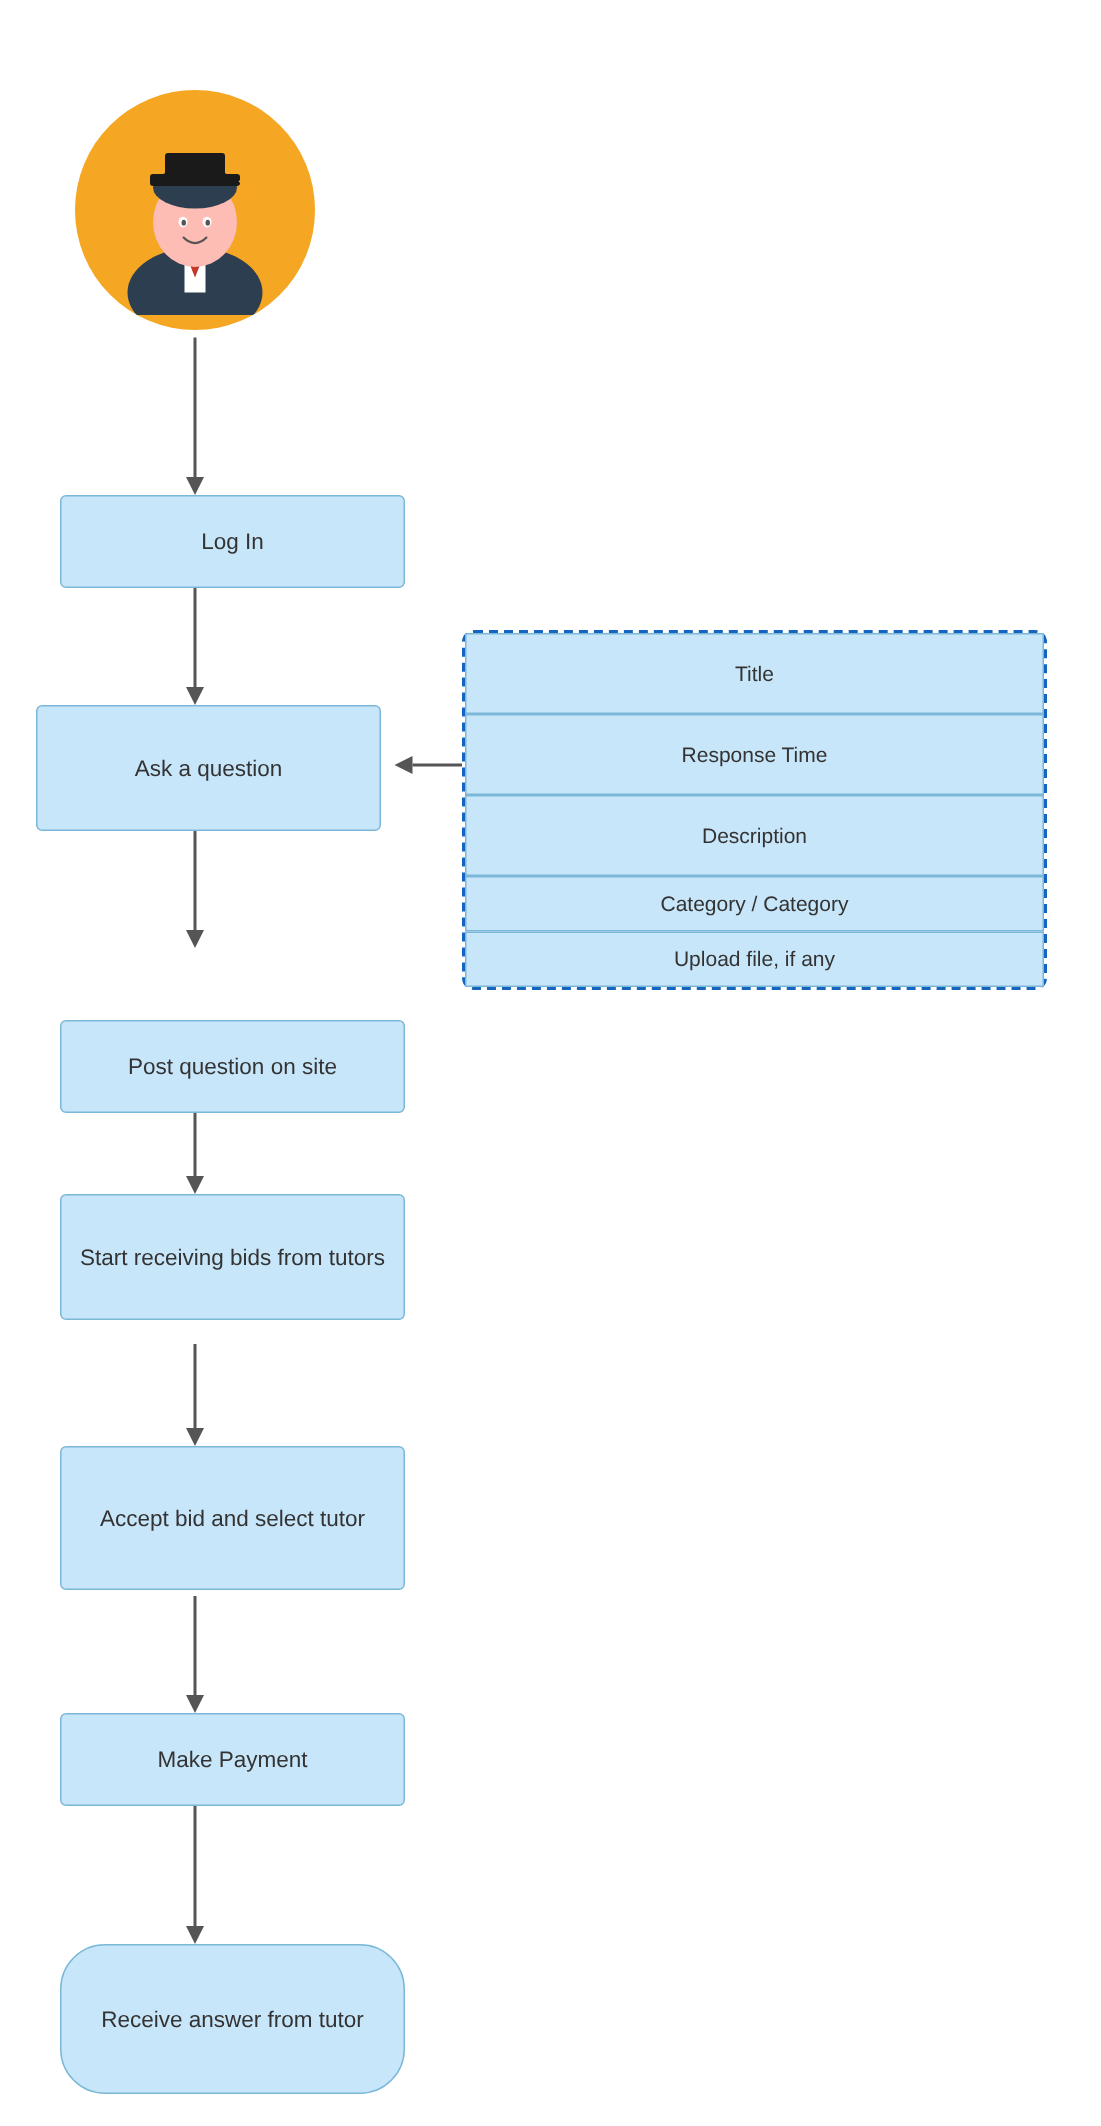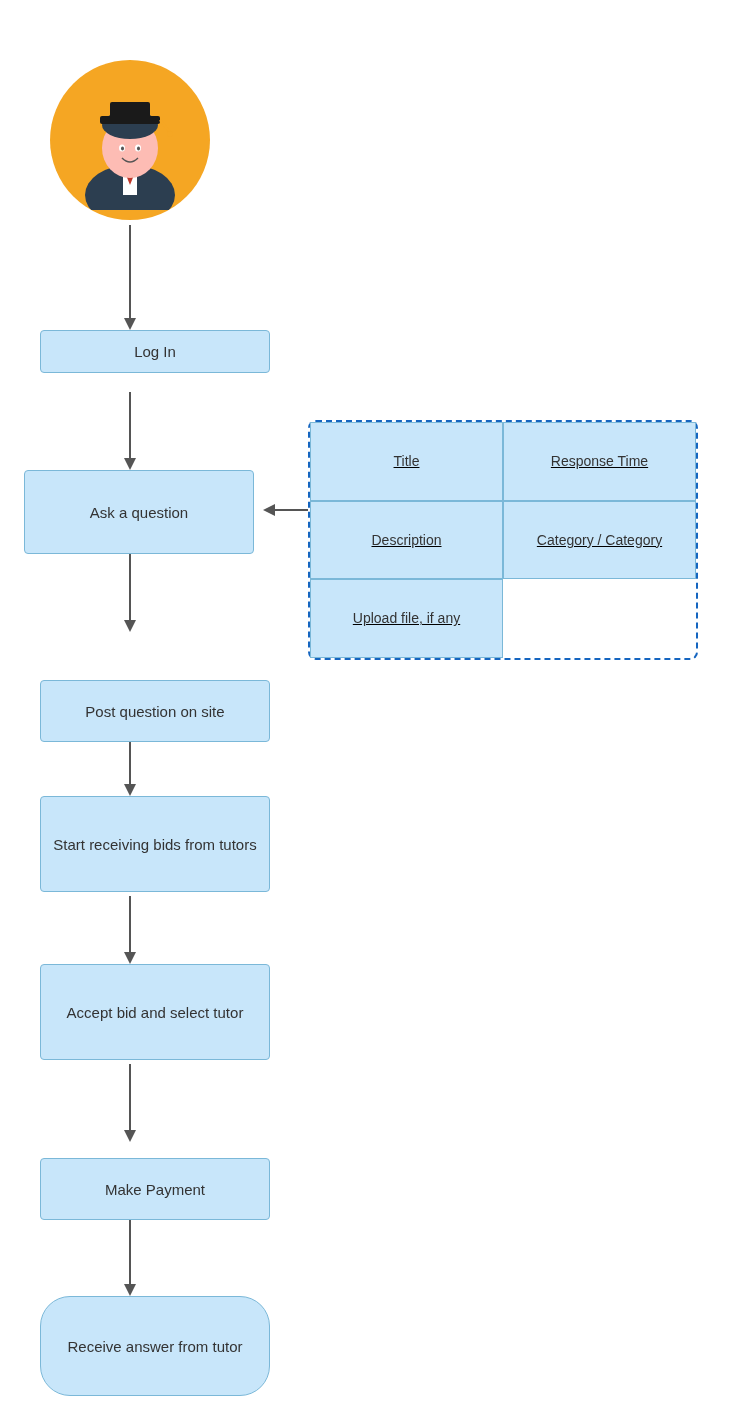--- a/index.html
+++ b/index.html
@@ -76,25 +76,24 @@
     .dashed-box {
       position: absolute;
       border: 2px dashed #1565C0;
       border-radius: 8px;
       background: transparent;
     }
 
     
     .dashed-inner-grid {
       display: grid;
-      grid-template-columns: 1fr 1fr;
+      grid-template-columns: 1fr;
       grid-template-rows: 1fr 1fr 1fr;
       width: 100%;
       height: 100%;
-      text-decoration: underline;
     }
 
     .grid-cell {
       background: #C8E6FA;
       border: 1.5px solid #7BB8D8;
       display: flex;
       align-items: center;
       justify-content: center;
       text-align: center;
       font-size: 14px;
@@ -158,41 +157,41 @@
 
       <ellipse cx="57" cy="78" rx="3" ry="3.5" fill="#fff"></ellipse>
       <ellipse cx="73" cy="78" rx="3" ry="3.5" fill="#fff"></ellipse>
       <ellipse cx="57.5" cy="78.5" rx="1.5" ry="2" fill="#555"></ellipse>
       <ellipse cx="73.5" cy="78.5" rx="1.5" ry="2" fill="#555"></ellipse>
 
       <path d="M57 88 Q65 96 73 88" stroke="#555" stroke-width="1.5" fill="none"></path>
     </svg>
   </div>
 
-  <div class="flow-box" style="left:40px; top:330px; width:230px; height:43px;">
+  <div class="flow-box" style="left:40px; top:330px; width:230px; height:62px;">
     <span>Log In</span>
   </div>
 
   <div class="flow-box" style="left:24px; top:470px; width:230px; height:84px;">
     <span>Ask a question</span>
   </div>
 
   <div class="flow-box" style="left:40px; top:632px; width:230px; height:62px;margin-top:48px;">
     <span>Post question on site</span>
   </div>
 
-  <div class="flow-box" style="left:40px; top:796px; width:230px; height:96px;">
+  <div class="flow-box" style="left:40px; top:796px; width:230px; height:84px;">
     <span>Start receiving bids from tutors</span>
   </div>
 
   <div class="flow-box" style="left:40px; top:964px; width:230px; height:96px;">
     <span>Accept bid and select tutor</span>
   </div>
 
-  <div class="flow-box" style="left:40px; top:1142px; width:230px; height:62px;margin-top:16px;">
+  <div class="flow-box" style="left:40px; top:1142px; width:230px; height:62px;">
     <span>Make Payment</span>
   </div>
 
   <div class="flow-box-rounded" style="left:40px; top:1296px; width:230px; height:100px;">
     <span>Receive answer from tutor</span>
   </div>
 
   <div class="dashed-box" style="left:308px; top:420px; width:390px; height:240px;">
     <div class="dashed-inner-grid">
       <div class="grid-cell">

